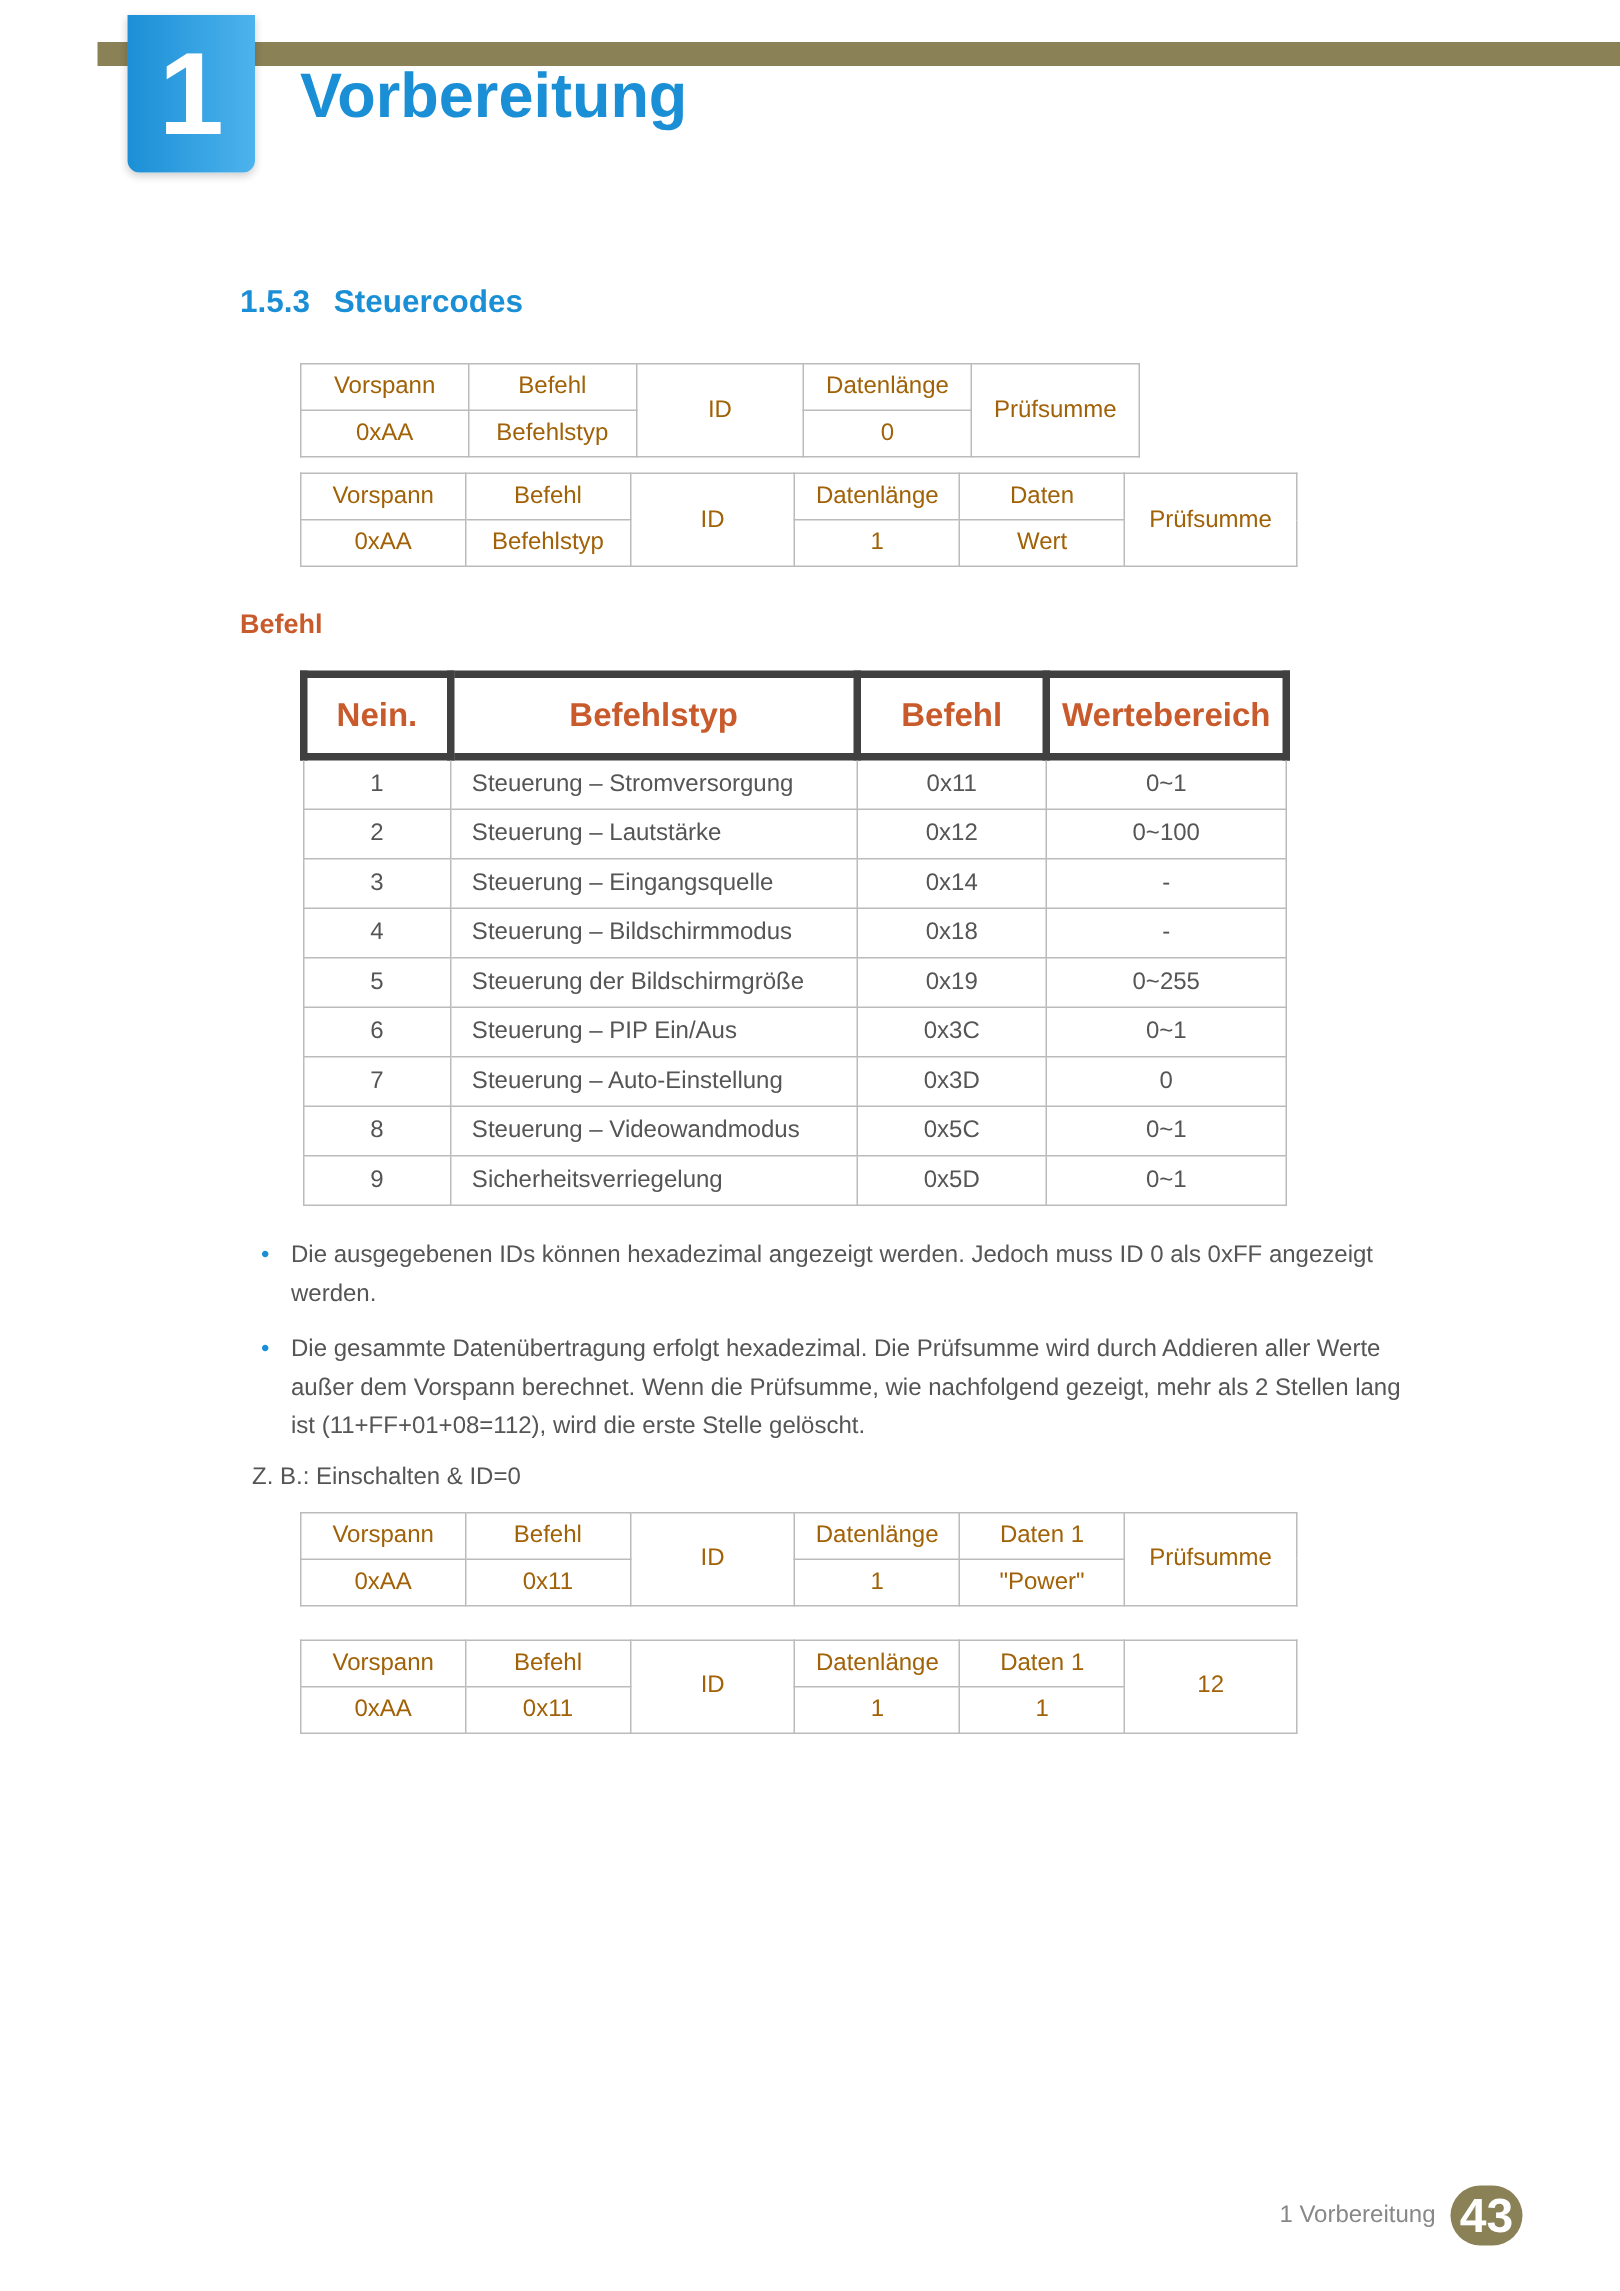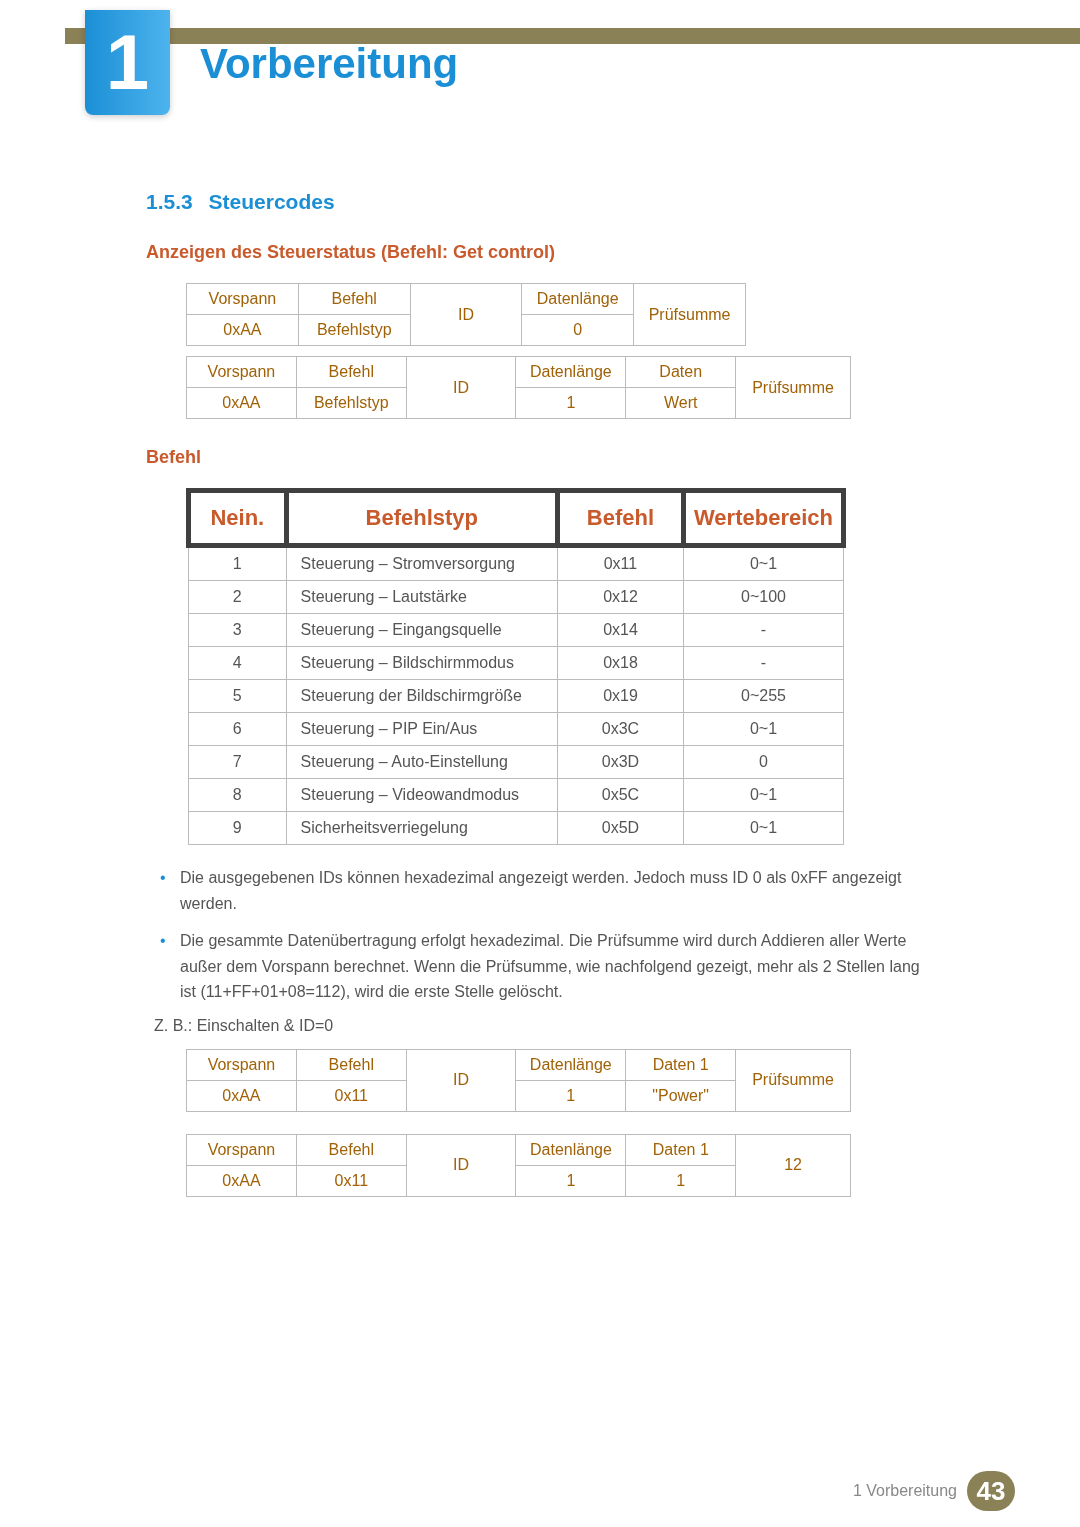--- a/index.html
+++ b/index.html
@@ -38,21 +38,21 @@
   .chapter-title {
     position: absolute;
     left: 200px;
     top: 40px;
     font-size: 42px;
     font-weight: bold;
     color: #1b8fd6;
   }
   .content {
     position: absolute;
-    left: 146px;
+    left: 160px;
     top: 190px;
     width: 790px;
   }
   .section-num {
     color: #1b8fd6;
     font-size: 21px;
     font-weight: bold;
     margin-bottom: 28px;
   }
   .section-num .title { margin-left: 10px; }
@@ -118,34 +118,34 @@
     font-size: 16px;
   }
   .example-label {
     margin-left: 8px;
     font-size: 16px;
     color: #555;
     margin-bottom: 14px;
   }
   .footer {
     position: absolute;
-    bottom: 16px;
+    bottom: 30px;
     right: 65px;
     display: flex;
     align-items: center;
   }
   .footer-text {
     color: #888;
     font-size: 16px;
     margin-right: 10px;
   }
   .footer-num {
     background: #8b8157;
     color: #fff;
-    font-size: 26px;
+    font-size: 32px;
     font-weight: bold;
     width: 48px;
     height: 40px;
     display: flex;
     align-items: center;
     justify-content: center;
     border-radius: 20px;
   }
   .tbl-5col td { width: 100px; }
   .tbl-5col { width: 560px; }
@@ -161,21 +161,20 @@
 </div>
 <div class="chapter-title">Vorbereitung</div>
 
 <div class="content">
 
   <div class="section-num">
     <span>1.5.3</span>
     <span class="title">Steuercodes</span>
   </div>
 
-  <div class="subhead">Anzeigen des Steuerstatus (Befehl: Get control)</div>
 
   <table class="small-tbl tbl-5col">
     <tbody>
         <tr>
       <td style="width:112px">Vorspann</td>
       <td style="width:112px">Befehl</td>
       <td style="width:112px" rowspan="2">ID</td>
       <td style="width:112px">Datenlänge</td>
       <td style="width:112px" rowspan="2">Prüfsumme</td>
     </tr>

